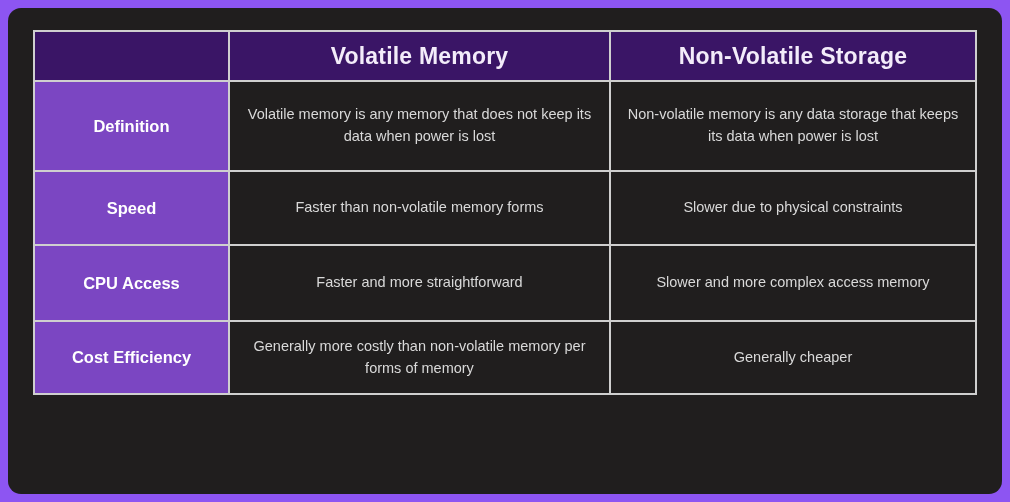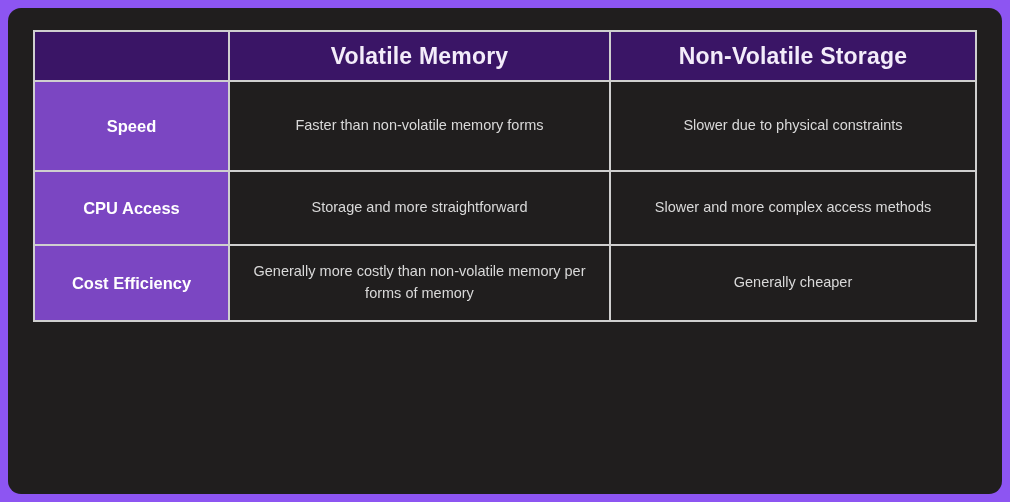--- a/index.html
+++ b/index.html
@@ -77,28 +77,33 @@
       </colgroup>
       <thead>
         <tr>
           <th class="corner"></th>
           <th>Volatile Memory</th>
           <th>Non-Volatile Storage</th>
         </tr>
       </thead>
       <tbody>
         <tr>
+          <td class="rowlabel">Definition</td>
+          <td class="cell">Volatile memory is any memory that does not keep its data when power is lost</td>
+          <td class="cell">Non-volatile memory is any data storage that keeps its data when power is lost</td>
+        </tr>
+        <tr>
           <td class="rowlabel">Speed</td>
           <td class="cell">Faster than non-volatile memory forms</td>
           <td class="cell">Slower due to physical constraints</td>
         </tr>
         <tr>
           <td class="rowlabel">CPU Access</td>
-          <td class="cell">Storage and more straightforward</td>
-          <td class="cell">Slower and more complex access methods</td>
+          <td class="cell">Faster and more straightforward</td>
+          <td class="cell">Slower and more complex access memory</td>
         </tr>
         <tr>
           <td class="rowlabel">Cost Efficiency</td>
           <td class="cell">Generally more costly than non-volatile memory per forms of memory</td>
           <td class="cell">Generally cheaper</td>
         </tr>
       </tbody>
     </table>
   </div>
 </div>

